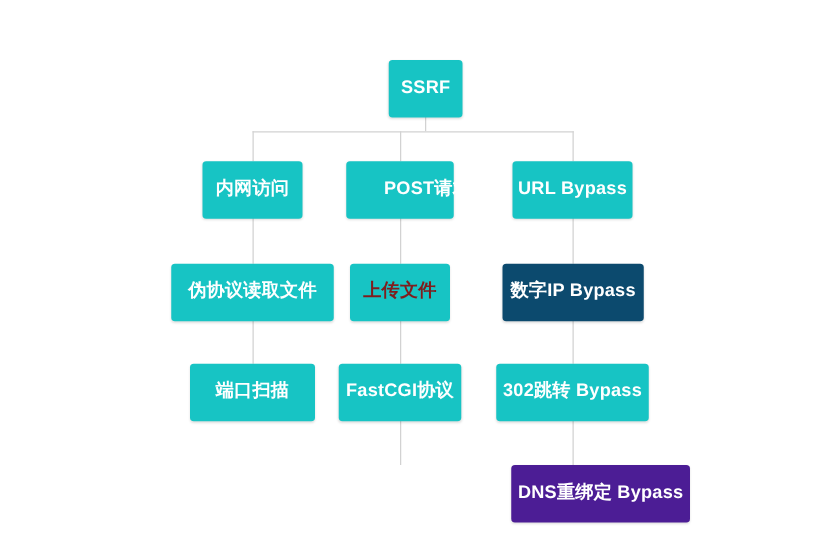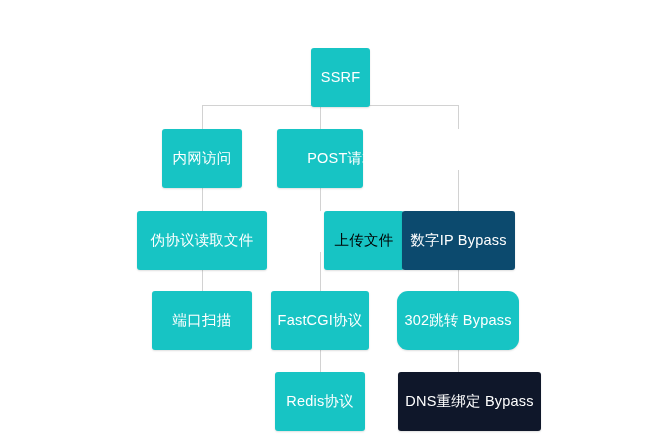--- a/index.html
+++ b/index.html
@@ -39,22 +39,23 @@
     color: #ffffff;
     border-radius: 3px;
     display: flex;
     align-items: center;
     justify-content: center;
     font-size: 14.5px;
     line-height: 1.1;
     white-space: nowrap;
     letter-spacing: 0.2px;
     box-shadow: 0 1px 2px rgba(0,0,0,0.13);
-    height: 59px;
+    height: 46px;
     user-select: none;
+    font-weight: bold;
   }
   .node .label {
     display: block;
     padding: 0 14px;
   }
 </style>
 </head>
 <body style="background: rgb(255, 255, 255);">
 
 <div id="diagram">
@@ -88,33 +89,33 @@
   <div class="node" style="left: 137px; top: 211px; width: 130px; background: rgb(23, 196, 196); color: rgb(255, 255, 255);">
     <span class="label">伪协议读取文件</span>
   </div>
   <div class="node" style="left: 152px; top: 291px; width: 100px; background: rgb(23, 196, 196); color: rgb(255, 255, 255);">
     <span class="label">端口扫描</span>
   </div>
 
   <div class="node" style="left: 277px; top: 129px; width: 86px; background: rgb(23, 196, 196); color: rgb(255, 255, 255); padding-left: 44px;">
     <span class="label">POST请求</span>
   </div>
-  <div class="node" style="left: 280px; top: 211px; width: 80px; background: rgb(23, 196, 196); color: #000000; margin-left: 44px;">
+  <div class="node" style="left: 280px; top: 211px; width: 80px; background: rgb(23, 196, 196); color: #7f1d1d;">
     <span class="label">上传文件</span>
   </div>
   <div class="node" style="left: 271px; top: 291px; width: 98px; background: rgb(23, 196, 196); color: rgb(255, 255, 255); justify-content: center;">
     <span class="label">FastCGI协议</span>
   </div>
-  <div class="node" style="left: 275px; top: 372px; width: 90px; background: rgb(23, 196, 196); color: rgb(255, 255, 255);">
-    <span class="label">Redis协议</span>
+
+  <div class="node" style="left: 410px; top: 129px; width: 96px; background: rgb(23, 196, 196); color: rgb(255, 255, 255);">
+    <span class="label">URL Bypass</span>
   </div>
-
   <div class="node" style="left: 402px; top: 211px; width: 113px; background: #0c4a6e; color: rgb(255, 255, 255);">
     <span class="label">数字IP Bypass</span>
   </div>
-  <div class="node" style="left: 397px; top: 291px; width: 122px; background: rgb(23, 196, 196); color: rgb(255, 255, 255); border-radius: 11px;">
+  <div class="node" style="left: 397px; top: 291px; width: 122px; background: rgb(23, 196, 196); color: rgb(255, 255, 255);">
     <span class="label">302跳转 Bypass</span>
   </div>
-  <div class="node" style="left: 398px; top: 372px; width: 143px; background: #0f172a; color: rgb(255, 255, 255);">
+  <div class="node" style="left: 409px; top: 372px; width: 143px; background: #4c1d95; color: rgb(255, 255, 255);">
     <span class="label">DNS重绑定 Bypass</span>
   </div>
 
 </div>
 
 </body></html>

